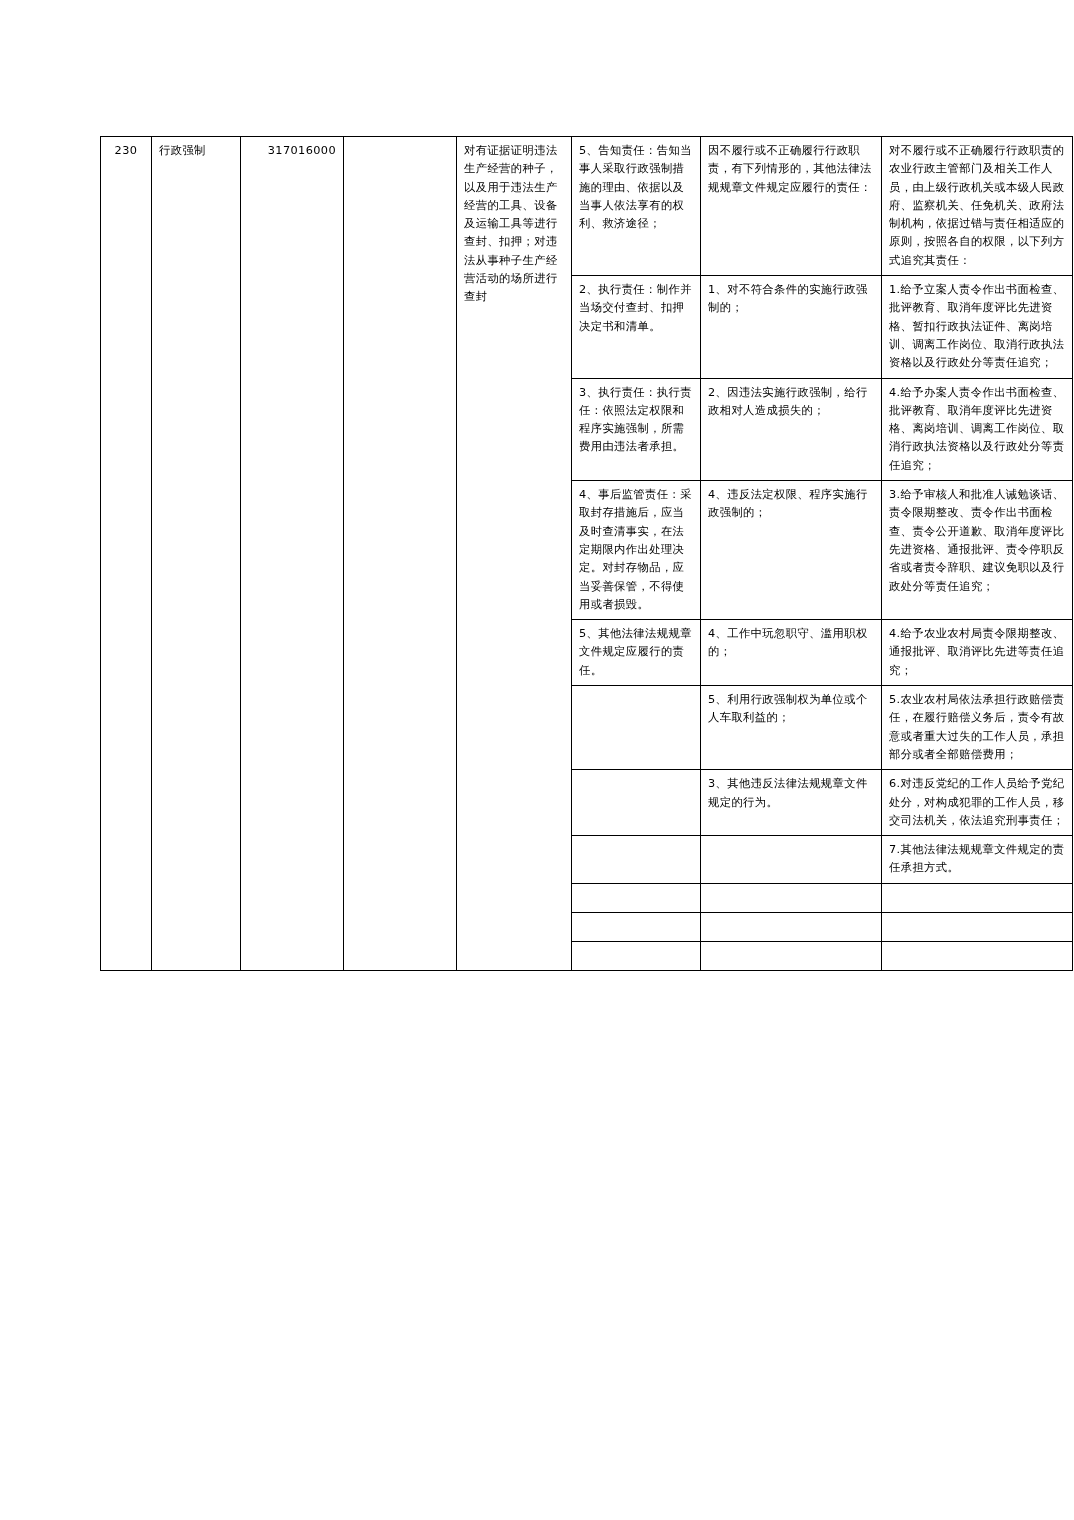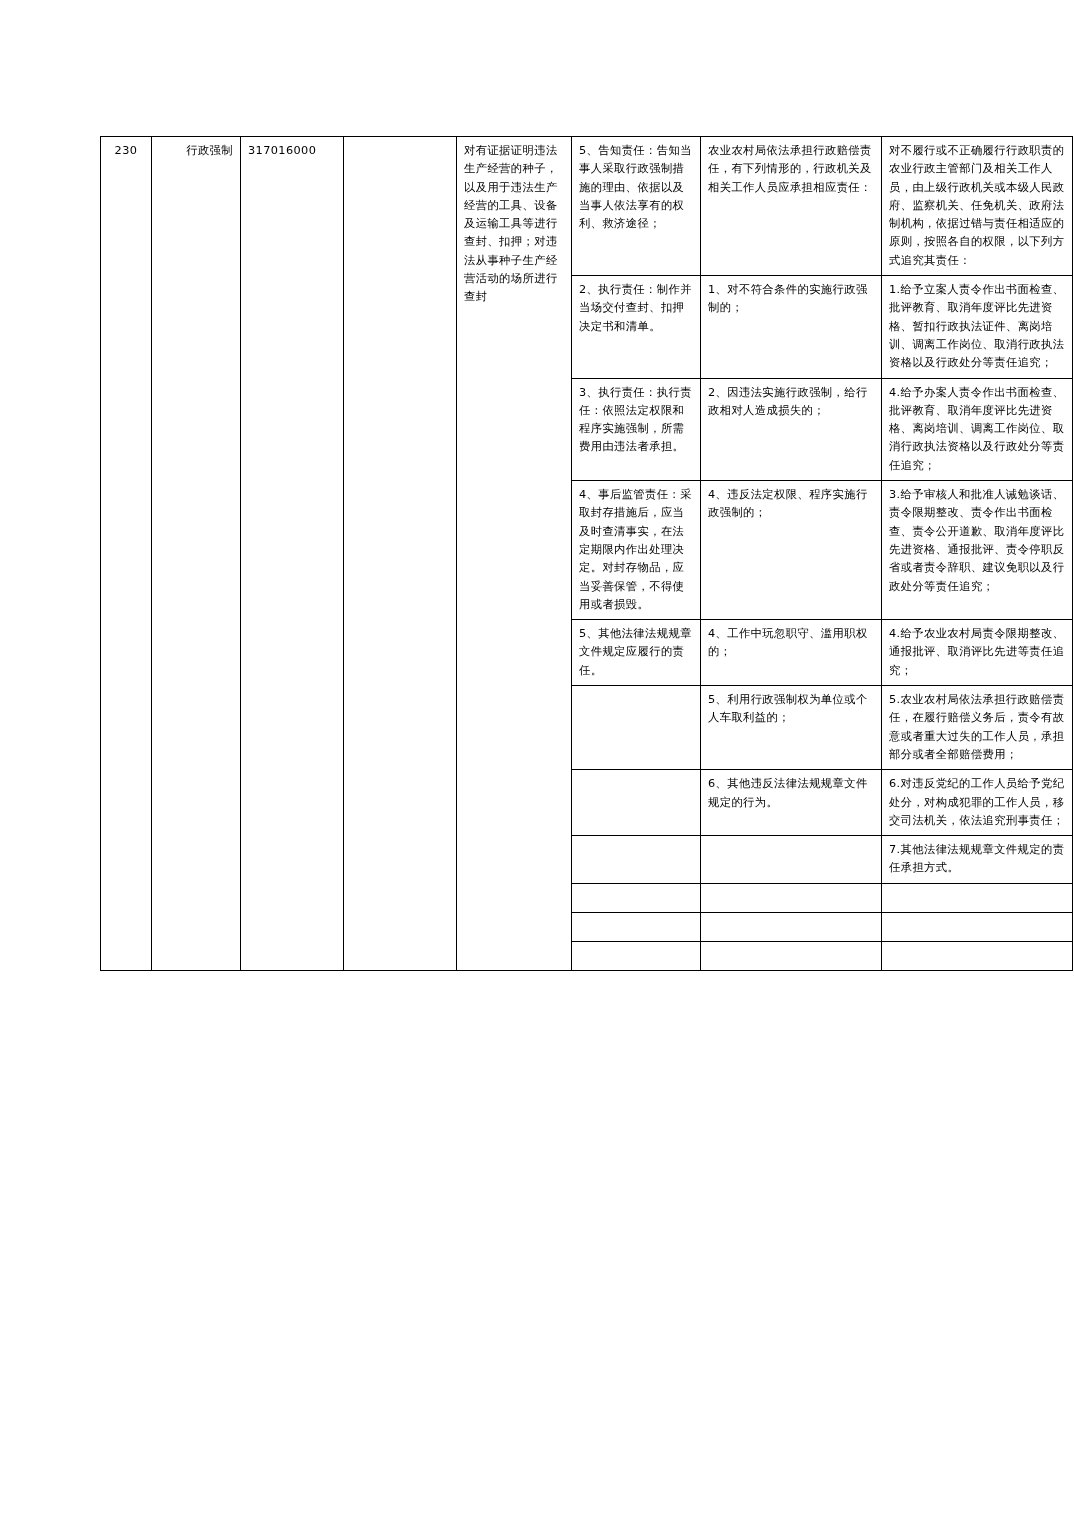--- a/index.html
+++ b/index.html
@@ -41,27 +41,27 @@
     word-break: break-all;
   }
   td.c-num {
     width: 36px;
     text-align: center;
     vertical-align: middle;
     padding: 2px;
   }
   td.c-type {
     width: 74px;
-    text-align: right;
+    text-align: left;
     vertical-align: middle;
     padding: 2px;
   }
   td.c-code {
     width: 88px;
-    text-align: left;
+    text-align: right;
     vertical-align: middle;
     padding: 2px;
   }
   td.c-blank {
     width: 98px;
   }
   td.c-desc {
     width: 100px;
     vertical-align: middle;
   }
@@ -86,21 +86,21 @@
   <div class="table-wrap">
     <table class="doc-table">
       <tbody>
         <tr>
           <td class="c-num" rowspan="11">230</td>
           <td class="c-type" rowspan="11">行政强制</td>
           <td class="c-code" rowspan="11">317016000</td>
           <td class="c-blank" rowspan="11"></td>
           <td class="c-desc" rowspan="11">对有证据证明违法生产经营的种子，以及用于违法生产经营的工具、设备及运输工具等进行查封、扣押；对违法从事种子生产经营活动的场所进行查封</td>
           <td class="c-duty">5、告知责任：告知当事人采取行政强制措施的理由、依据以及当事人依法享有的权利、救济途径；</td>
-          <td class="c-liab">农业农村局依法承担行政赔偿责任，有下列情形的，行政机关及相关工作人员应承担相应责任：</td>
+          <td class="c-liab">因不履行或不正确履行行政职责，有下列情形的，其他法律法规规章文件规定应履行的责任：</td>
           <td class="c-pursue">对不履行或不正确履行行政职责的农业行政主管部门及相关工作人员，由上级行政机关或本级人民政府、监察机关、任免机关、政府法制机构，依据过错与责任相适应的原则，按照各自的权限，以下列方式追究其责任：</td>
         </tr>
         <tr>
           <td class="c-duty">2、执行责任：制作并当场交付查封、扣押决定书和清单。</td>
           <td class="c-liab">1、对不符合条件的实施行政强制的；</td>
           <td class="c-pursue">1.给予立案人责令作出书面检查、批评教育、取消年度评比先进资格、暂扣行政执法证件、离岗培训、调离工作岗位、取消行政执法资格以及行政处分等责任追究；</td>
         </tr>
         <tr>
           <td class="c-duty">3、执行责任：执行责任：依照法定权限和程序实施强制，所需费用由违法者承担。</td>
           <td class="c-liab">2、因违法实施行政强制，给行政相对人造成损失的；</td>
@@ -116,21 +116,21 @@
           <td class="c-liab">4、工作中玩忽职守、滥用职权的；</td>
           <td class="c-pursue">4.给予农业农村局责令限期整改、通报批评、取消评比先进等责任追究；</td>
         </tr>
         <tr>
           <td class="c-duty"></td>
           <td class="c-liab">5、利用行政强制权为单位或个人车取利益的；</td>
           <td class="c-pursue">5.农业农村局依法承担行政赔偿责任，在履行赔偿义务后，责令有故意或者重大过失的工作人员，承担部分或者全部赔偿费用；</td>
         </tr>
         <tr>
           <td class="c-duty"></td>
-          <td class="c-liab">6、其他违反法律法规规章文件规定的行为。</td>
+          <td class="c-liab">3、其他违反法律法规规章文件规定的行为。</td>
           <td class="c-pursue">6.对违反党纪的工作人员给予党纪处分，对构成犯罪的工作人员，移交司法机关，依法追究刑事责任；</td>
         </tr>
         <tr>
           <td class="c-duty"></td>
           <td class="c-liab"></td>
           <td class="c-pursue">7.其他法律法规规章文件规定的责任承担方式。</td>
         </tr>
         <tr class="small-row">
           <td class="c-duty"></td>
           <td class="c-liab"></td>

